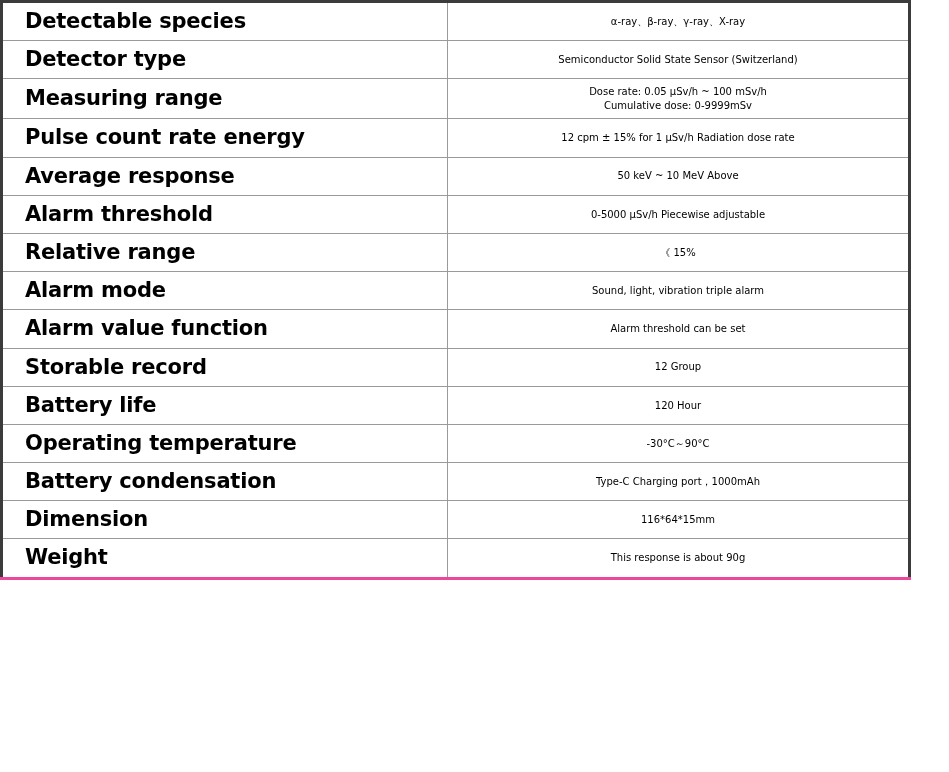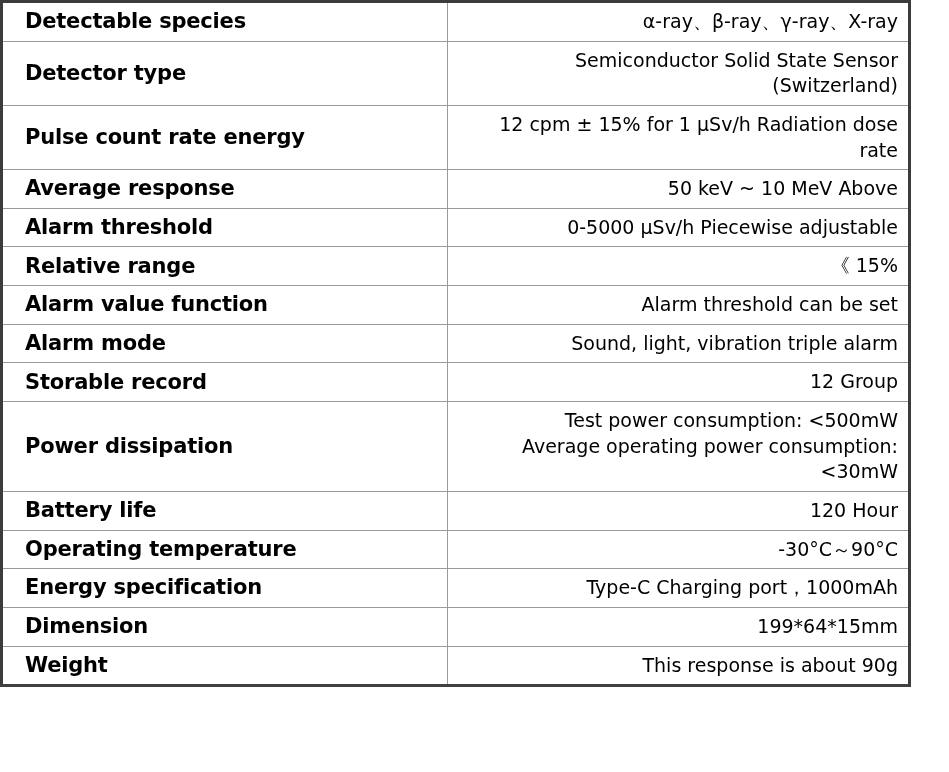--- a/index.html
+++ b/index.html
@@ -30,36 +30,36 @@
   .spec-table tr td:first-child {
     border-left: 3px solid #3b3b3b;
   }
   .spec-table tr td:last-child {
     border-right: 3px solid #3b3b3b;
   }
   .spec-table tr:first-child td {
     border-top: 3px solid #3b3b3b;
   }
   .spec-table tr:last-child td {
-    border-bottom: 3px solid #404040;
+    border-bottom: 3px solid #ec4899;
   }
   td.label {
     width: 422px;
     padding: 6px 0 6px 22px;
     font-size: 21px;
     font-weight: bold;
     letter-spacing: -0.2px;
     line-height: 1.2;
     white-space: nowrap;
   }
   td.value {
     padding: 6px 10px;
-    font-size: 19px;
+    font-size: 10px;
     font-weight: normal;
-    text-align: right;
+    text-align: center;
     line-height: 1.35;
   }
   td.value .line {
     display: block;
   }
 </style>
 </head>
 <body>
 
 <table class="spec-table">
@@ -67,20 +67,27 @@
     <tr>
       <td class="label">Detectable species</td>
       <td class="value">
         <span class="line">α-ray、β-ray、γ-ray、X-ray</span>
       </td>
     </tr>
     <tr>
       <td class="label">Detector type</td>
       <td class="value">
         <span class="line">Semiconductor Solid State Sensor (Switzerland)</span>
+      </td>
+    </tr>
+    <tr>
+      <td class="label">Measuring range</td>
+      <td class="value">
+        <span class="line">Dose rate: 0.05 μSv/h ~ 100 mSv/h</span>
+        <span class="line">Cumulative dose: 0-9999mSv</span>
       </td>
     </tr>
     <tr>
       <td class="label">Pulse count rate energy</td>
       <td class="value">
         <span class="line">12 cpm ± 15% for 1 μSv/h Radiation dose rate</span>
       </td>
     </tr>
     <tr>
       <td class="label">Average response</td>
@@ -94,66 +101,59 @@
         <span class="line">0-5000 μSv/h Piecewise adjustable</span>
       </td>
     </tr>
     <tr>
       <td class="label">Relative range</td>
       <td class="value">
         <span class="line">《 15%</span>
       </td>
     </tr>
     <tr>
+      <td class="label">Alarm mode</td>
+      <td class="value">
+        <span class="line">Sound, light, vibration triple alarm</span>
+      </td>
+    </tr>
+    <tr>
       <td class="label">Alarm value function</td>
       <td class="value">
         <span class="line">Alarm threshold can be set</span>
       </td>
     </tr>
     <tr>
-      <td class="label">Alarm mode</td>
-      <td class="value">
-        <span class="line">Sound, light, vibration triple alarm</span>
-      </td>
-    </tr>
-    <tr>
       <td class="label">Storable record</td>
       <td class="value">
         <span class="line">12 Group</span>
-      </td>
-    </tr>
-    <tr>
-      <td class="label">Power dissipation</td>
-      <td class="value">
-        <span class="line">Test power consumption: &lt;500mW</span>
-        <span class="line">Average operating power consumption: &lt;30mW</span>
       </td>
     </tr>
     <tr>
       <td class="label">Battery life</td>
       <td class="value">
         <span class="line">120 Hour</span>
       </td>
     </tr>
     <tr>
       <td class="label">Operating temperature</td>
       <td class="value">
         <span class="line">-30°C～90°C</span>
       </td>
     </tr>
     <tr>
-      <td class="label">Energy specification</td>
+      <td class="label">Battery condensation</td>
       <td class="value">
         <span class="line">Type-C Charging port，1000mAh</span>
       </td>
     </tr>
     <tr>
       <td class="label">Dimension</td>
       <td class="value">
-        <span class="line">199*64*15mm</span>
+        <span class="line">116*64*15mm</span>
       </td>
     </tr>
     <tr>
       <td class="label">Weight</td>
       <td class="value">
         <span class="line">This response is about 90g</span>
       </td>
     </tr>
   </tbody>
 </table>

